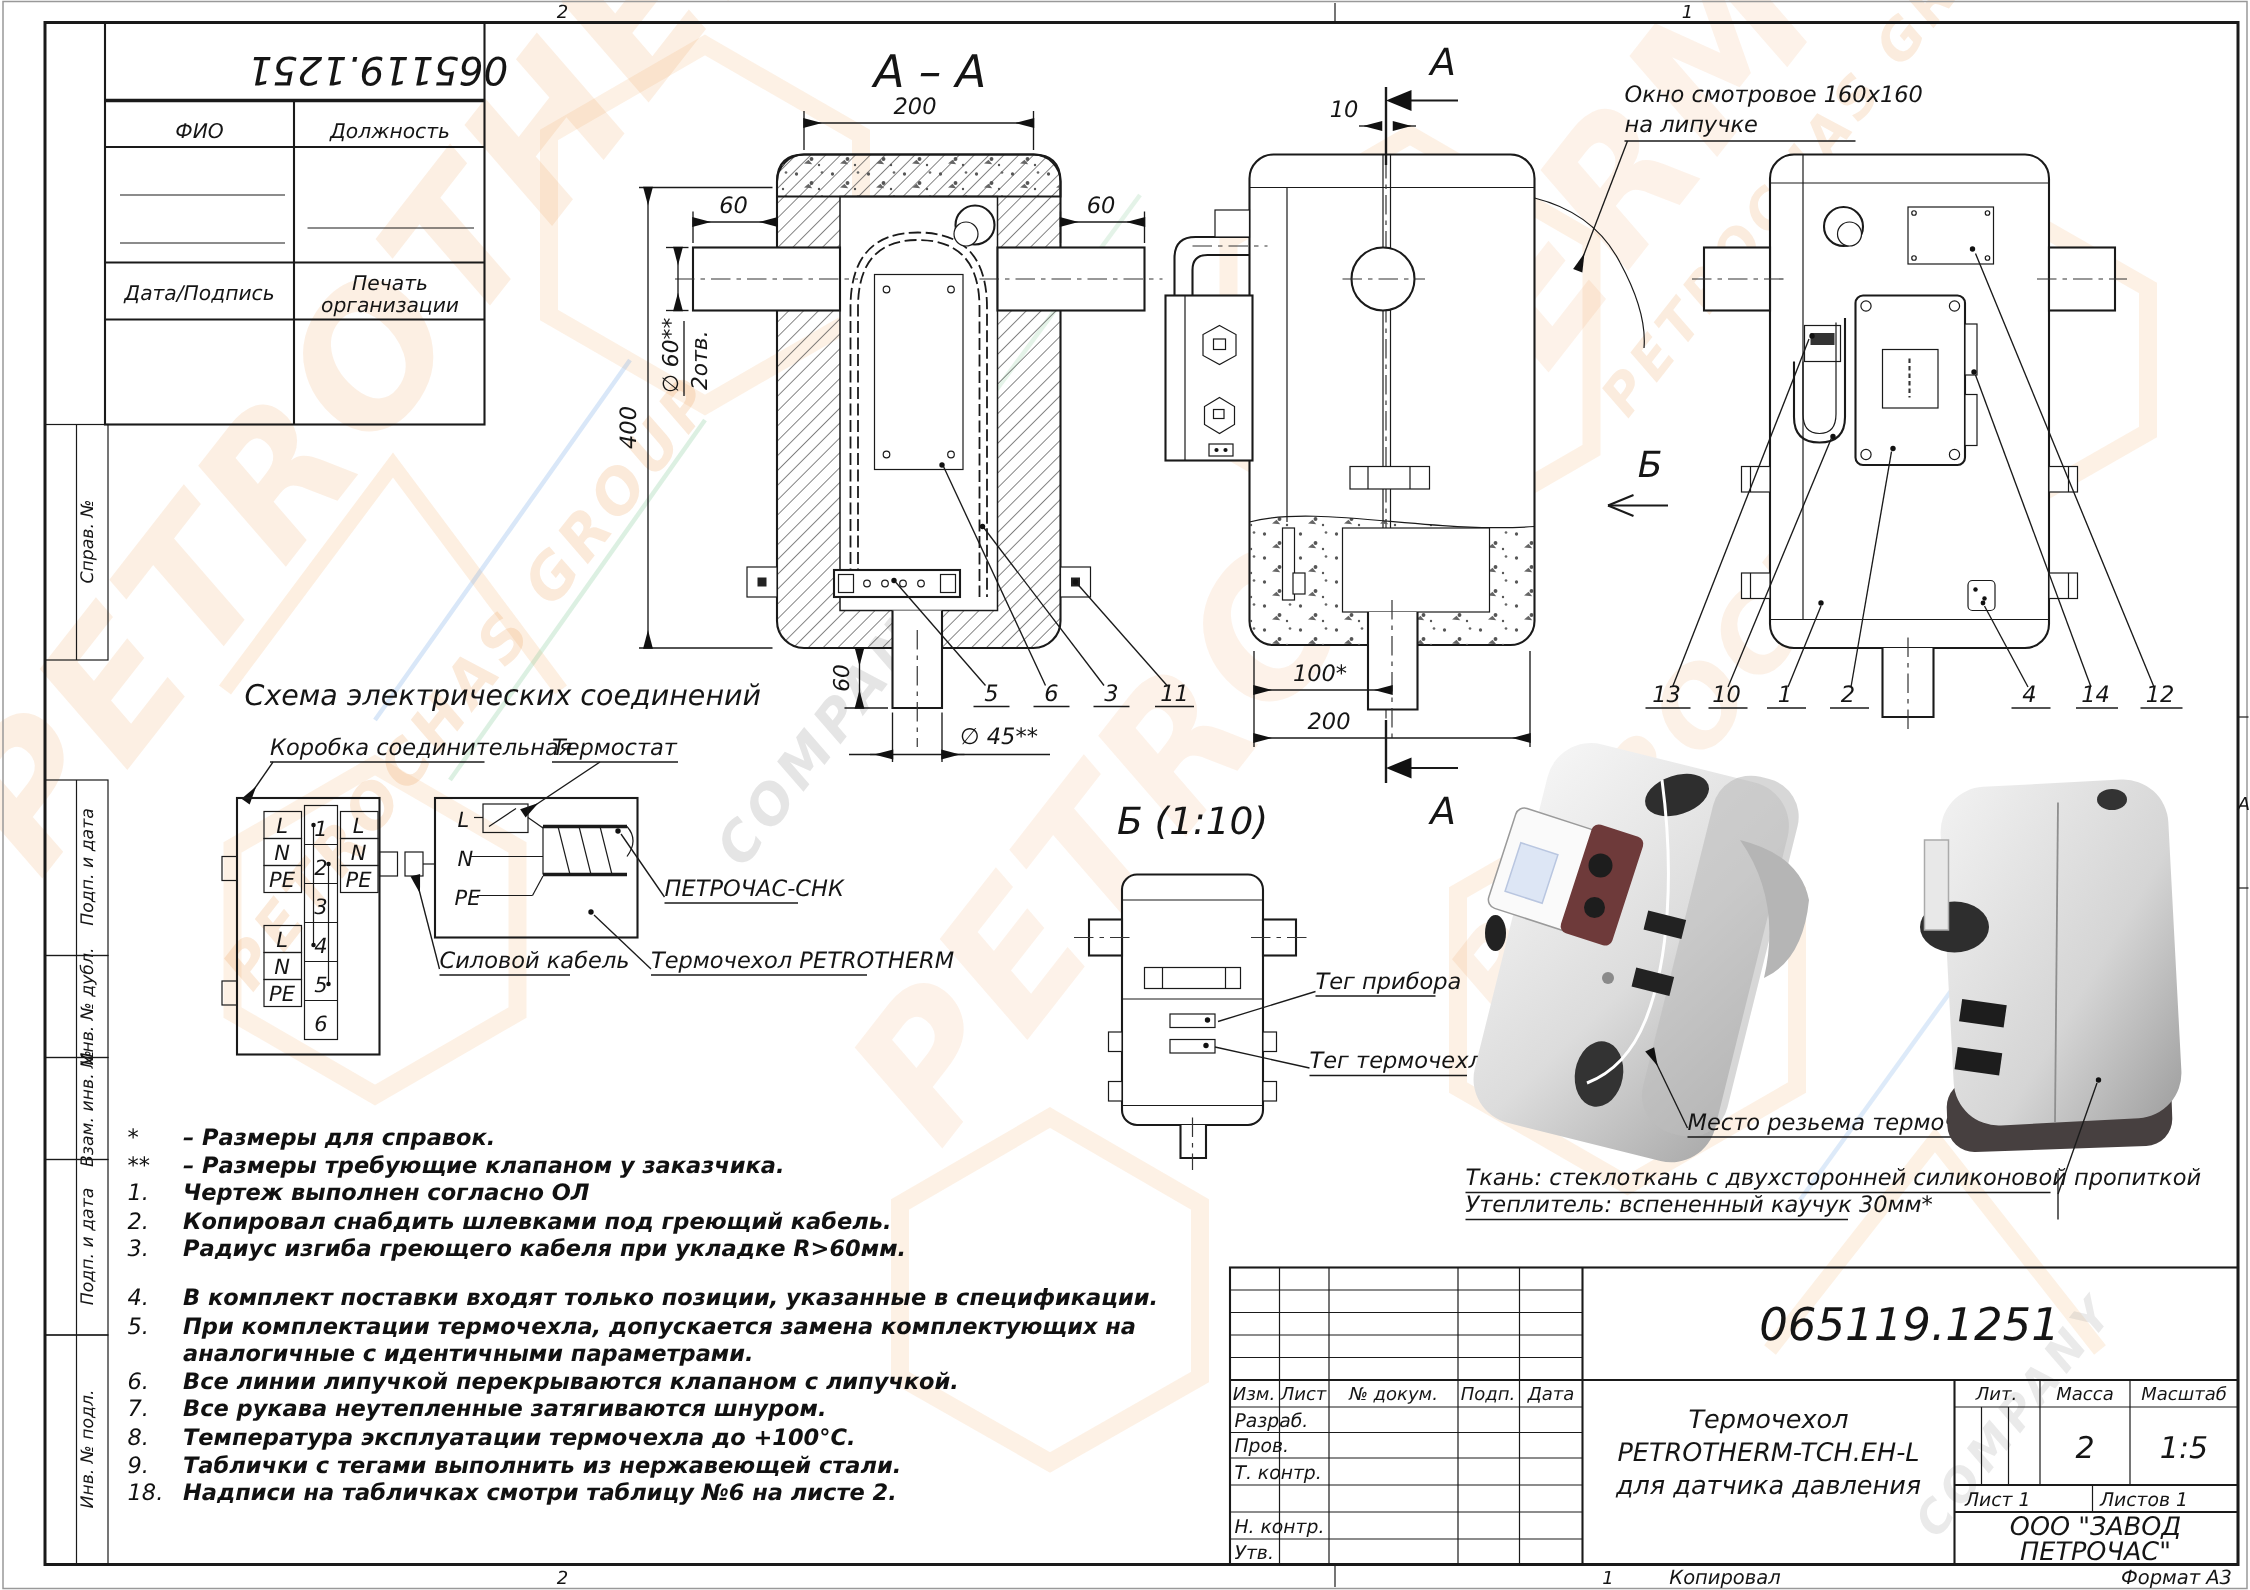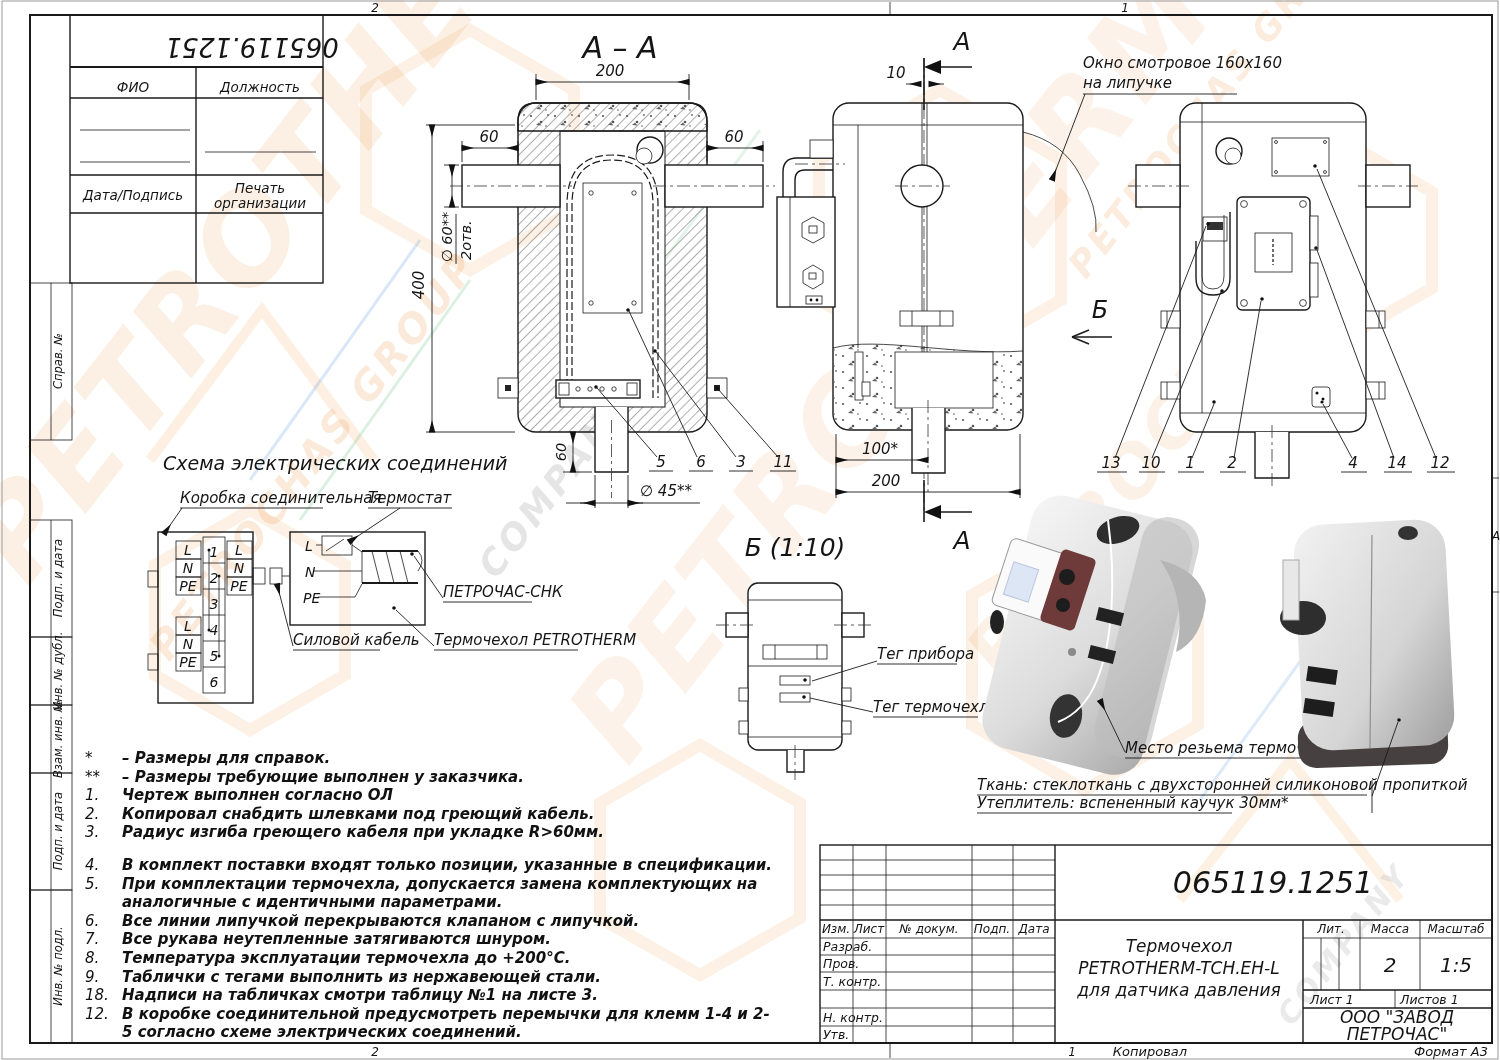--- a/index.html
+++ b/index.html
@@ -608,21 +608,21 @@
 </g>
 </svg>
 
 <div id="notes">
   <div class="note">
         <span class="n">*</span>
         <span class="x">– Размеры для справок.</span>
       </div>
   <div class="note">
         <span class="n">**</span>
-        <span class="x">– Размеры требующие выполнен у заказчика.</span>
+        <span class="x">– Размеры требующие клапаном у заказчика.</span>
       </div>
   <div class="note">
         <span class="n">1.</span>
         <span class="x">Чертеж выполнен согласно ОЛ</span>
       </div>
   <div class="note">
         <span class="n">2.</span>
         <span class="x">Копировал снабдить шлевками под греющий кабель.</span>
       </div>
   <div class="note">
@@ -640,29 +640,25 @@
   <div class="note">
         <span class="n">6.</span>
         <span class="x">Все линии липучкой перекрываются клапаном с липучкой.</span>
       </div>
   <div class="note">
         <span class="n">7.</span>
         <span class="x">Все рукава неутепленные затягиваются шнуром.</span>
       </div>
   <div class="note">
         <span class="n">8.</span>
-        <span class="x">Температура эксплуатации термочехла до +200°С.</span>
+        <span class="x">Температура эксплуатации термочехла до +100°С.</span>
       </div>
   <div class="note">
         <span class="n">9.</span>
         <span class="x">Таблички с тегами выполнить из нержавеющей стали.</span>
       </div>
   <div class="note">
         <span class="n">18.</span>
-        <span class="x">Надписи на табличках смотри таблицу №1 на листе 3.</span>
-      </div>
-  <div class="note">
-        <span class="n">12.</span>
-        <span class="x">В коробке соединительной предусмотреть перемычки для клемм 1-4 и 2-5 согласно схеме электрических соединений.</span>
+        <span class="x">Надписи на табличках смотри таблицу №6 на листе 2.</span>
       </div>
 </div>
 
 </div>
 
 </body></html>

